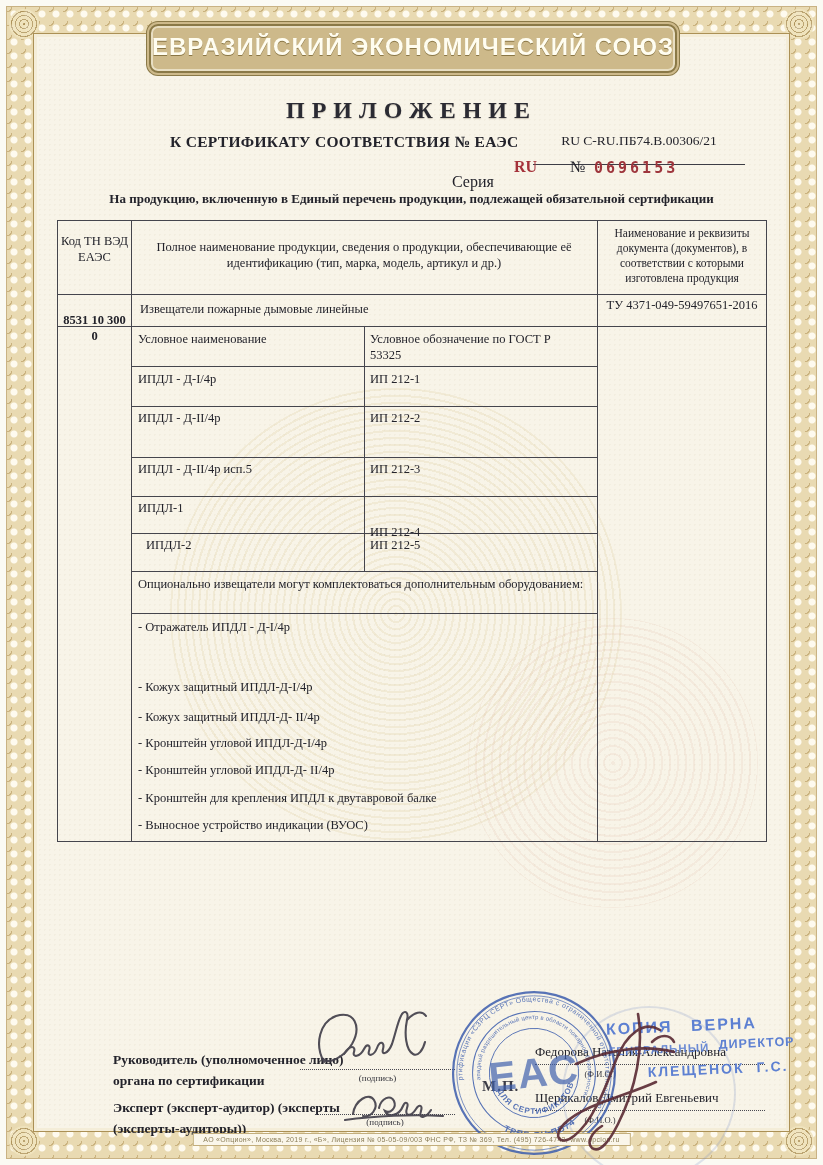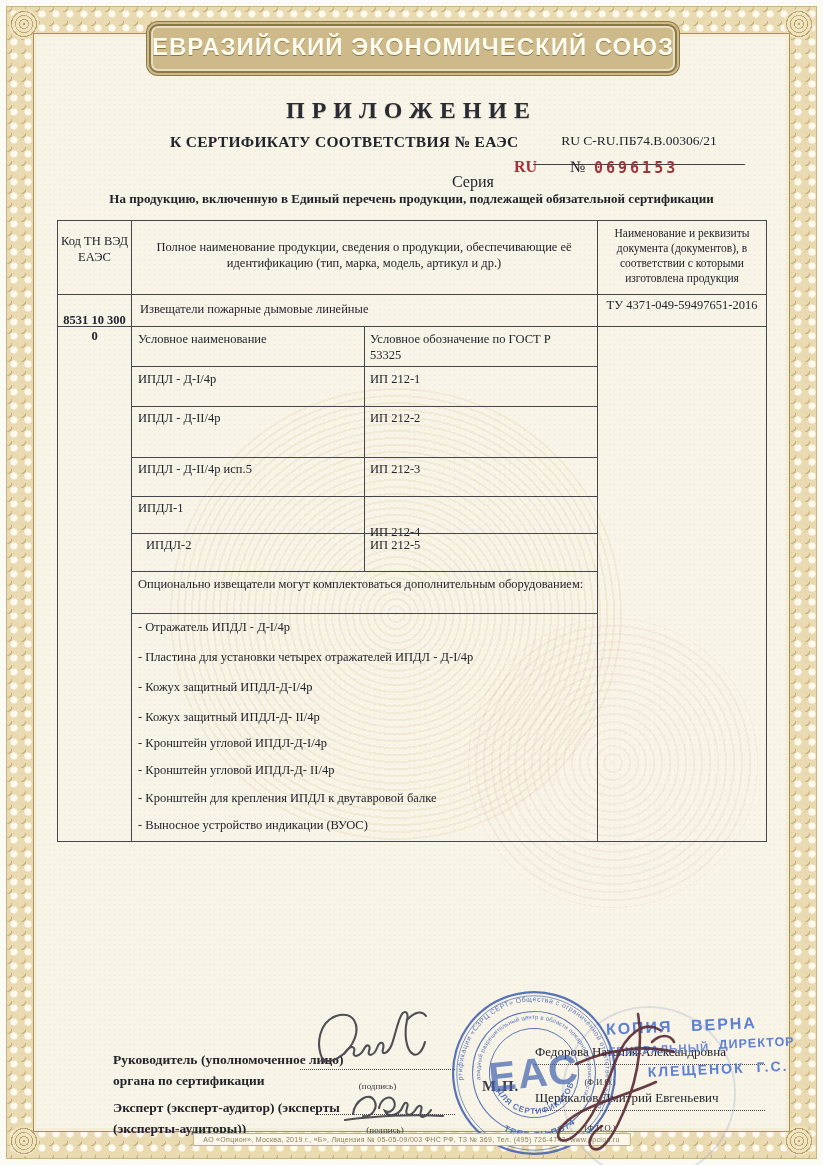--- a/index.html
+++ b/index.html
@@ -39,21 +39,21 @@
     font-family:"DejaVu Sans Mono","Liberation Mono",monospace;letter-spacing:3px;}
   .scope-line{position:absolute;left:0;width:823px;top:191px;text-align:center;font-size:13px;font-weight:bold;}
   
   .tbl{position:absolute;left:57px;top:220px;width:708px;height:620px;border:1px solid #45454d;font-size:12.5px;}
   .ln{position:absolute;background:#45454d;}
   .cell{position:absolute;line-height:1.3;}
   .c-center{text-align:center;}
   
   .role{position:absolute;font-size:13.5px;font-weight:bold;line-height:1.55;}
   .sig-line{position:absolute;border-bottom:1px dotted #4a4a52;}
-  .caption{position:absolute;font-size:9px;text-align:center;color:#33333b;margin-top:8px;}
+  .caption{position:absolute;font-size:9px;text-align:center;color:#33333b;}
   .person{position:absolute;font-size:13px;border-bottom:1px dotted #4a4a52;padding-bottom:4px;}
   .seal-mark{position:absolute;left:482px;top:1078px;font-size:15px;font-weight:bold;letter-spacing:1px;color:#3c3c46;}
   
   .eac-stamp{position:absolute;left:441px;top:980px;width:186px;height:186px;opacity:.86;transform:rotate(-6deg);z-index:3;}
   .echo-ring{position:absolute;left:562px;top:1006px;width:170px;height:170px;border-radius:50%;
     border:2px solid rgba(106,130,196,.20);z-index:1;}
   .copy-stamp{position:absolute;left:607px;top:1016px;width:215px;height:72px;transform:rotate(-2.5deg);
     font-family:"Liberation Sans","DejaVu Sans",sans-serif;font-weight:bold;color:#5d80d2;z-index:3;}
   .copy-l1{position:absolute;left:0;top:0;font-size:16px;letter-spacing:2px;word-spacing:12px;}
   .copy-l2a{position:absolute;left:2px;top:25px;font-size:11.5px;letter-spacing:1px;opacity:.9;}
@@ -121,21 +121,20 @@
     <div class="cell" style="left:312px;top:189px;width:215px;">ИП 212-2</div>
     <div class="cell" style="left:80px;top:240px;width:220px;">ИПДЛ - Д-II/4р исп.5</div>
     <div class="cell" style="left:312px;top:240px;width:215px;">ИП 212-3</div>
     <div class="cell" style="left:80px;top:279px;width:220px;">ИПДЛ-1</div>
     <div class="cell" style="left:312px;top:279px;width:215px;margin-top:24px;">ИП 212-4</div>
     <div class="cell" style="left:80px;top:316px;width:220px;margin-left:8px;">ИПДЛ-2</div>
     <div class="cell" style="left:312px;top:316px;width:215px;">ИП 212-5</div>
 
     <div class="cell" style="left:80px;top:354px;width:450px;line-height:1.55;">Опционально извещатели могут комплектоваться дополнительным оборудованием:</div>
     <div class="cell" style="left:80px;top:398px;width:450px;">- Отражатель ИПДЛ - Д-I/4р</div>
-    <div class="cell" style="left:80px;top:428px;width:450px;">- Пластина для установки четырех отражателей ИПДЛ - Д-I/4р</div>
     <div class="cell" style="left:80px;top:458px;width:450px;">- Кожух защитный ИПДЛ-Д-I/4р</div>
     <div class="cell" style="left:80px;top:488px;width:450px;">- Кожух защитный ИПДЛ-Д- II/4р</div>
     <div class="cell" style="left:80px;top:514px;width:450px;">- Кронштейн угловой ИПДЛ-Д-I/4р</div>
     <div class="cell" style="left:80px;top:541px;width:450px;">- Кронштейн угловой ИПДЛ-Д- II/4р</div>
     <div class="cell" style="left:80px;top:596px;width:450px;">- Выносное устройство индикации (ВУОС)</div>
     <div class="cell" style="left:80px;top:569px;width:450px;">- Кронштейн для крепления ИПДЛ к двутавровой балке</div>
   </div>
 
   <div class="role z2" style="left:113px;top:1050px;width:235px;">Руководитель (уполномоченное лицо) органа по сертификации</div>
   <div class="sig-line z2" style="left:300px;top:1047px;width:155px;height:22px;"></div>

